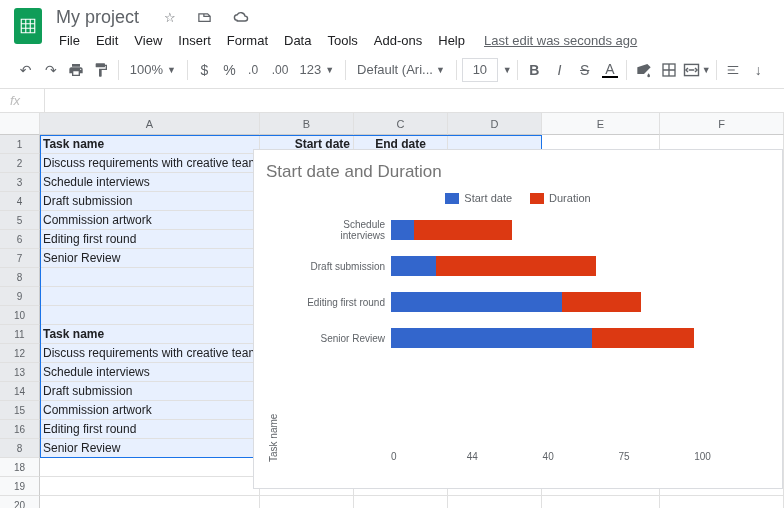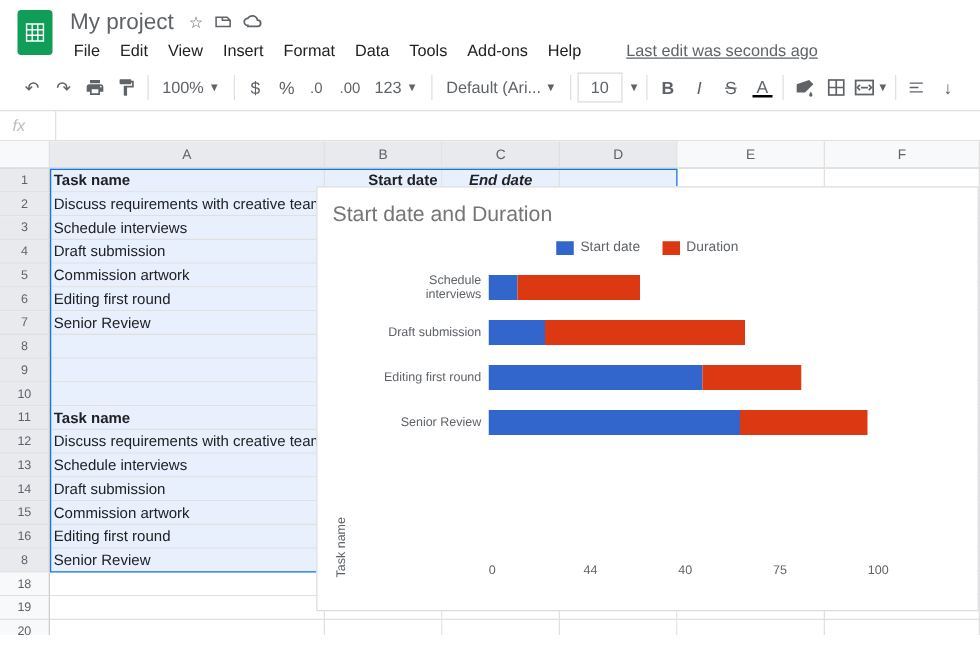--- a/index.html
+++ b/index.html
@@ -1,26 +1,26 @@
 <!DOCTYPE html>
 <html><head>
 <meta charset="utf-8">
 <style>
 *{box-sizing:border-box;margin:0;padding:0}
 body{font-family:Arial,sans-serif;font-size:13px;color:#202124;background:#fff;overflow:hidden;width:784px;height:523px}
 .header{padding:6px 14px 0;display:flex;align-items:flex-start;gap:10px}
 .logo{width:28px;height:36px;background:#0f9d58;border-radius:3px;display:flex;align-items:center;justify-content:center;margin-top:2px}
 .logo svg{width:18px;height:18px;fill:#fff}
 .title-area{flex:1}
-.title-row{display:flex;align-items:center;gap:8px;height:22px}
+.title-row{display:flex;align-items:center;gap:21px;height:22px}
 .doc-title{font-size:18px;color:#5f6368;padding:1px 4px}
 .title-icon{color:#5f6368;cursor:pointer;display:flex;align-items:center;justify-content:center}
 .menu-row{display:flex;gap:2px;margin-top:2px;align-items:center}
 .menu-item{padding:3px 7px;font-size:13px;color:#202124;cursor:pointer;border-radius:3px}
-.last-edit{color:#5f6368;text-decoration:underline;margin-left:27px;font-size:13px;cursor:pointer}
+.last-edit{color:#5f6368;text-decoration:underline;margin-left:10px;font-size:13px;cursor:pointer}
 .toolbar{display:flex;align-items:center;padding:4px 14px;gap:2px;border-bottom:1px solid #e0e0e0;height:38px}
 .tb-btn{width:28px;height:28px;display:flex;align-items:center;justify-content:center;color:#5f6368;cursor:pointer;border-radius:3px;font-size:14px}
 .tb-sep{width:1px;height:20px;background:#e0e0e0;margin:0 3px}
 .tb-select{display:flex;align-items:center;gap:4px;padding:0 6px;height:26px;color:#5f6368;cursor:pointer;font-size:13px}
 .tb-input{width:36px;height:24px;border:1px solid #dadce0;text-align:center;font-size:13px;color:#5f6368}
 .dd{font-size:9px;color:#5f6368}
 .fx-bar{display:flex;height:24px;border-bottom:1px solid #e0e0e0}
 .fx-label{width:45px;font-style:italic;color:#bdbdbd;padding-left:10px;font-size:13px;border-right:1px solid #e0e0e0;height:100%;display:flex;align-items:center}
 .grid-area{position:relative;overflow:hidden;height:calc(523px - 128px)}
 .col-headers{display:flex;height:22px;background:#f8f9fa}
@@ -181,21 +181,21 @@
       <div class="col-hdr sel" style="width: 94px;">C</div>
       <div class="col-hdr sel" style="width: 94px;">D</div>
       <div class="col-hdr" style="width: 118px;">E</div>
       <div class="col-hdr" style="width: 124px;">F</div>
     </div>
   <div class="grid-body" id="grid-body">
       <div class="row">
         <div class="row-hdr sel">1</div>
         <div class="cell sel hdr-cell" style="width: 220px;">Task name</div>
         <div class="cell sel hdr-cell right" style="width: 94px;">Start date</div>
-        <div class="cell sel hdr-cell center" style="width: 94px; font-style: italic;">End date</div>
+        <div class="cell sel hdr-cell center" style="width: 94px;">End date</div>
         <div class="cell sel" style="width: 94px;"></div>
         <div class="cell" style="width: 118px;"></div>
         <div class="cell" style="width: 124px;"></div>
       </div>
       <div class="row">
         <div class="row-hdr sel">2</div>
         <div class="cell sel" style="width: 220px;">Discuss requirements with creative team</div>
         <div class="cell sel right" style="width: 94px;">01/09/20</div>
         <div class="cell sel center" style="width: 94px;">01/15/20</div>
         <div class="cell sel" style="width: 94px;"></div>

